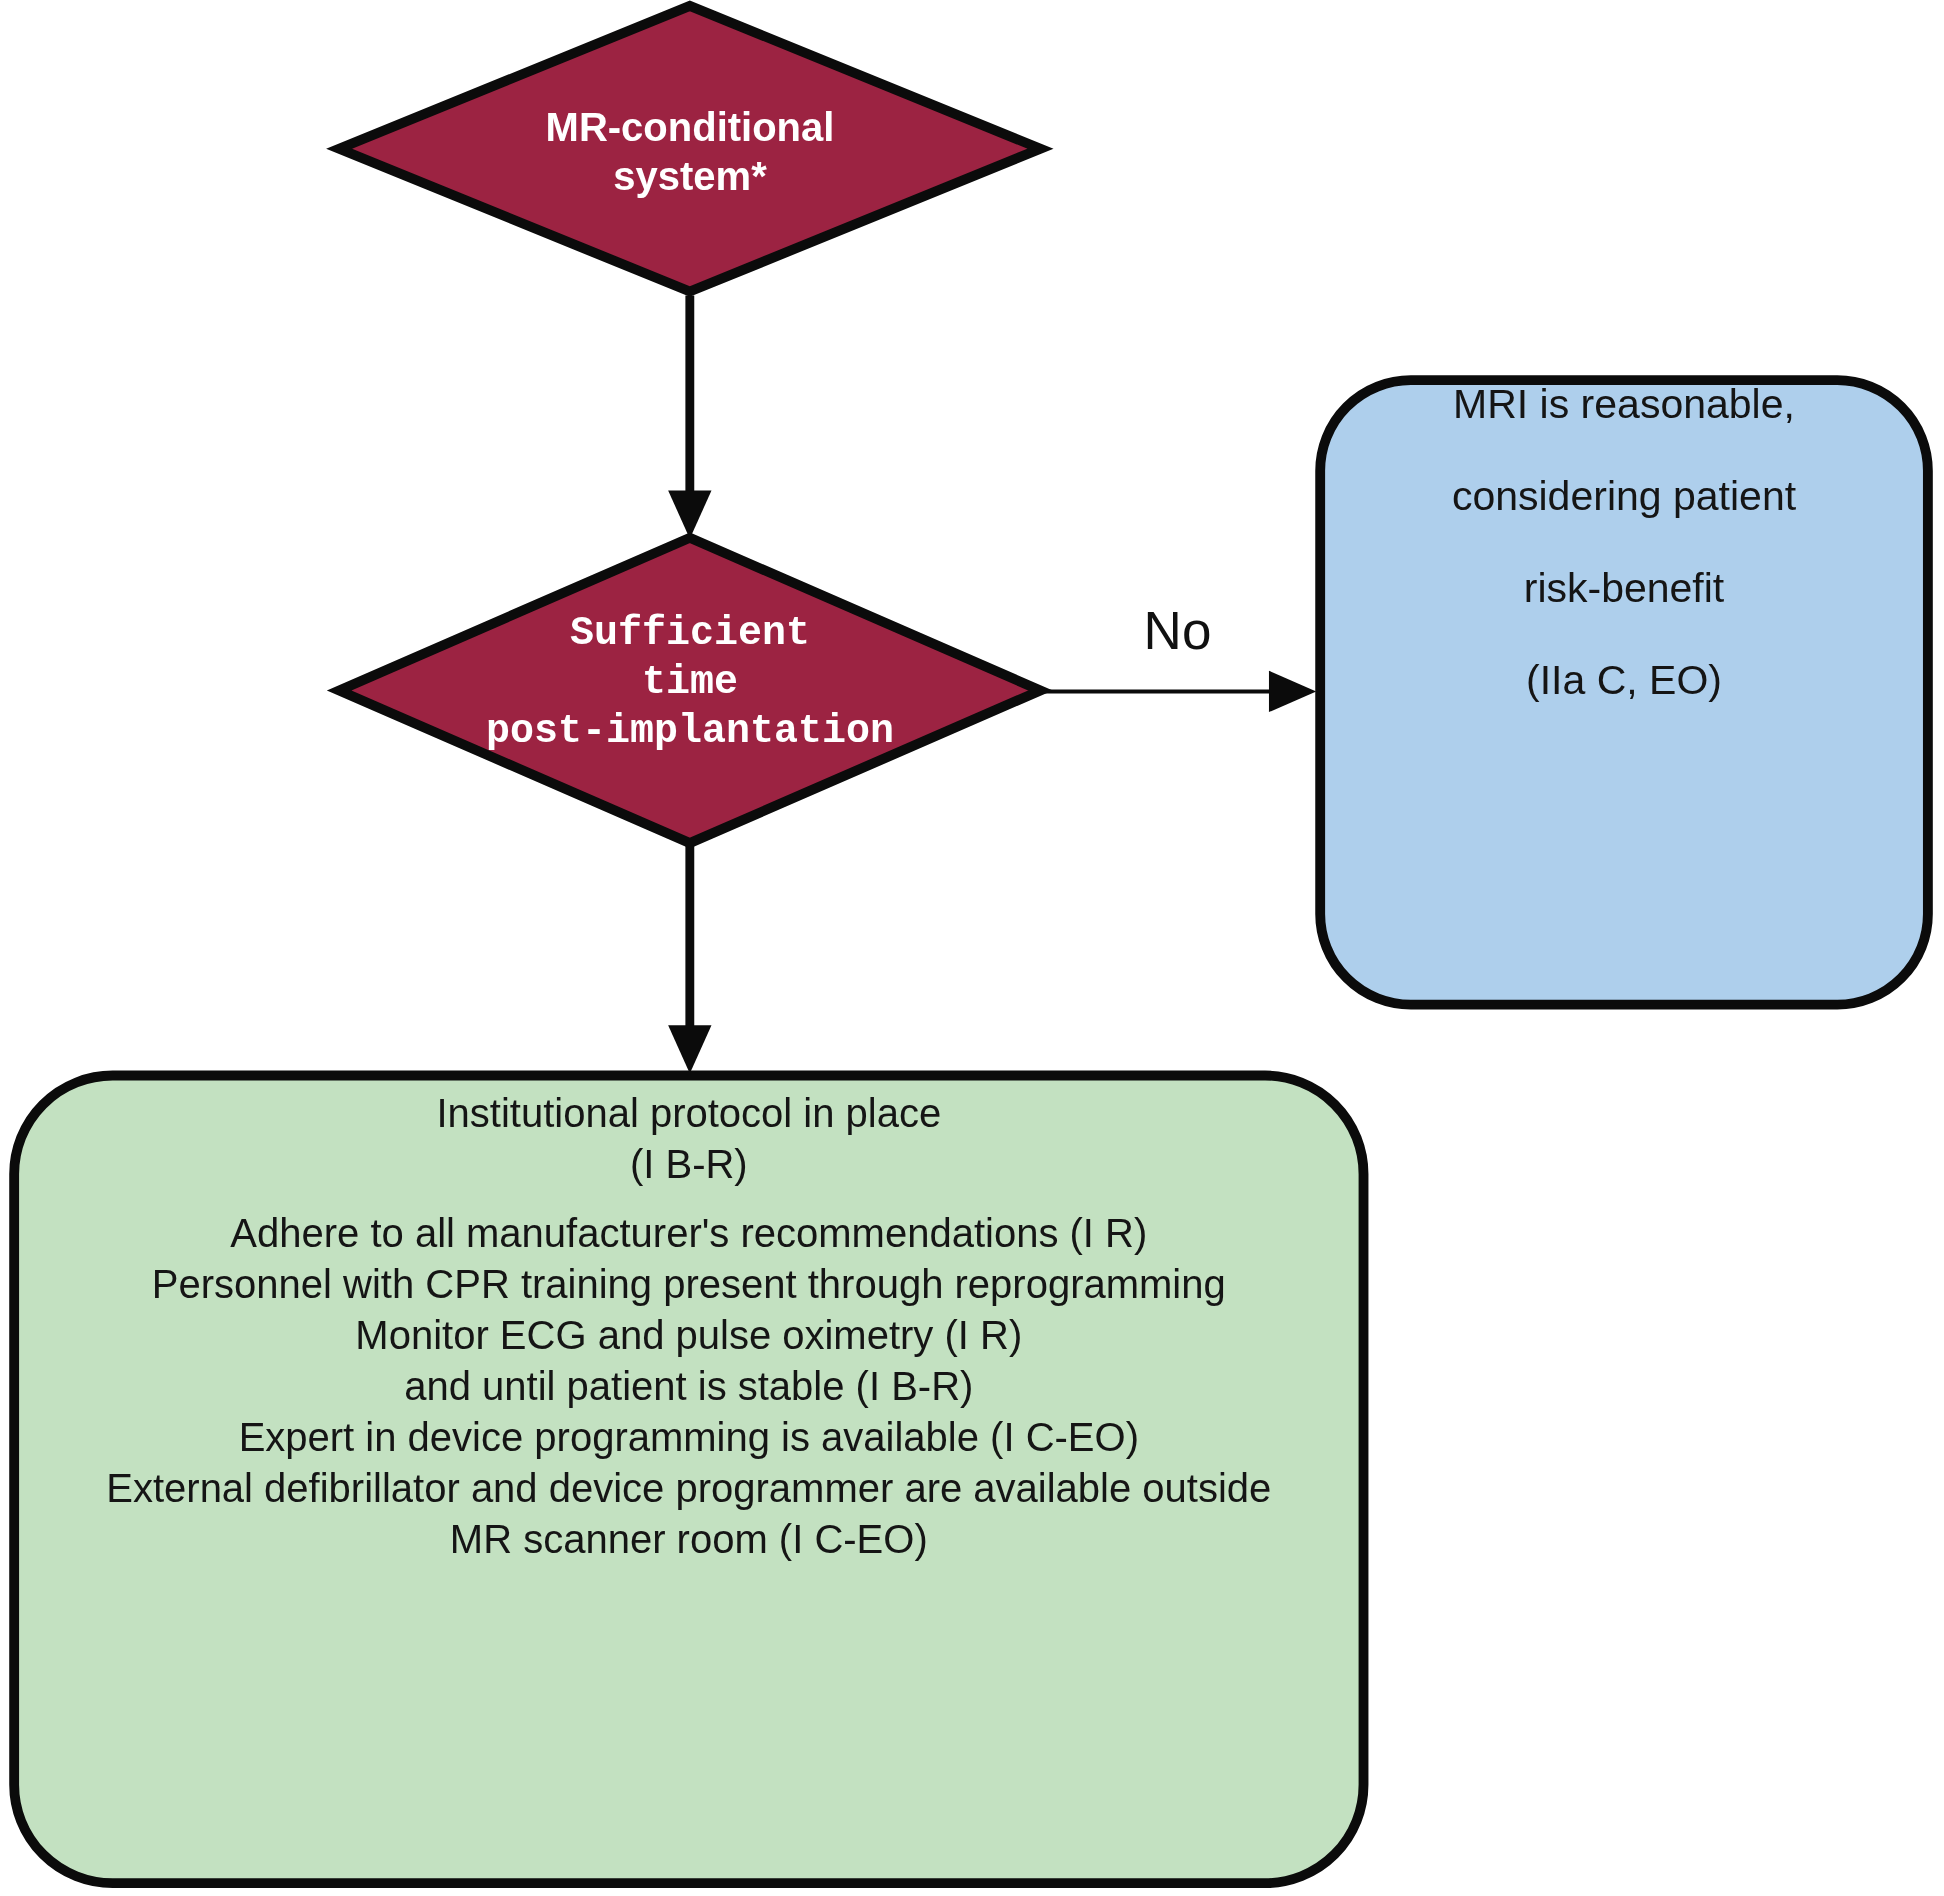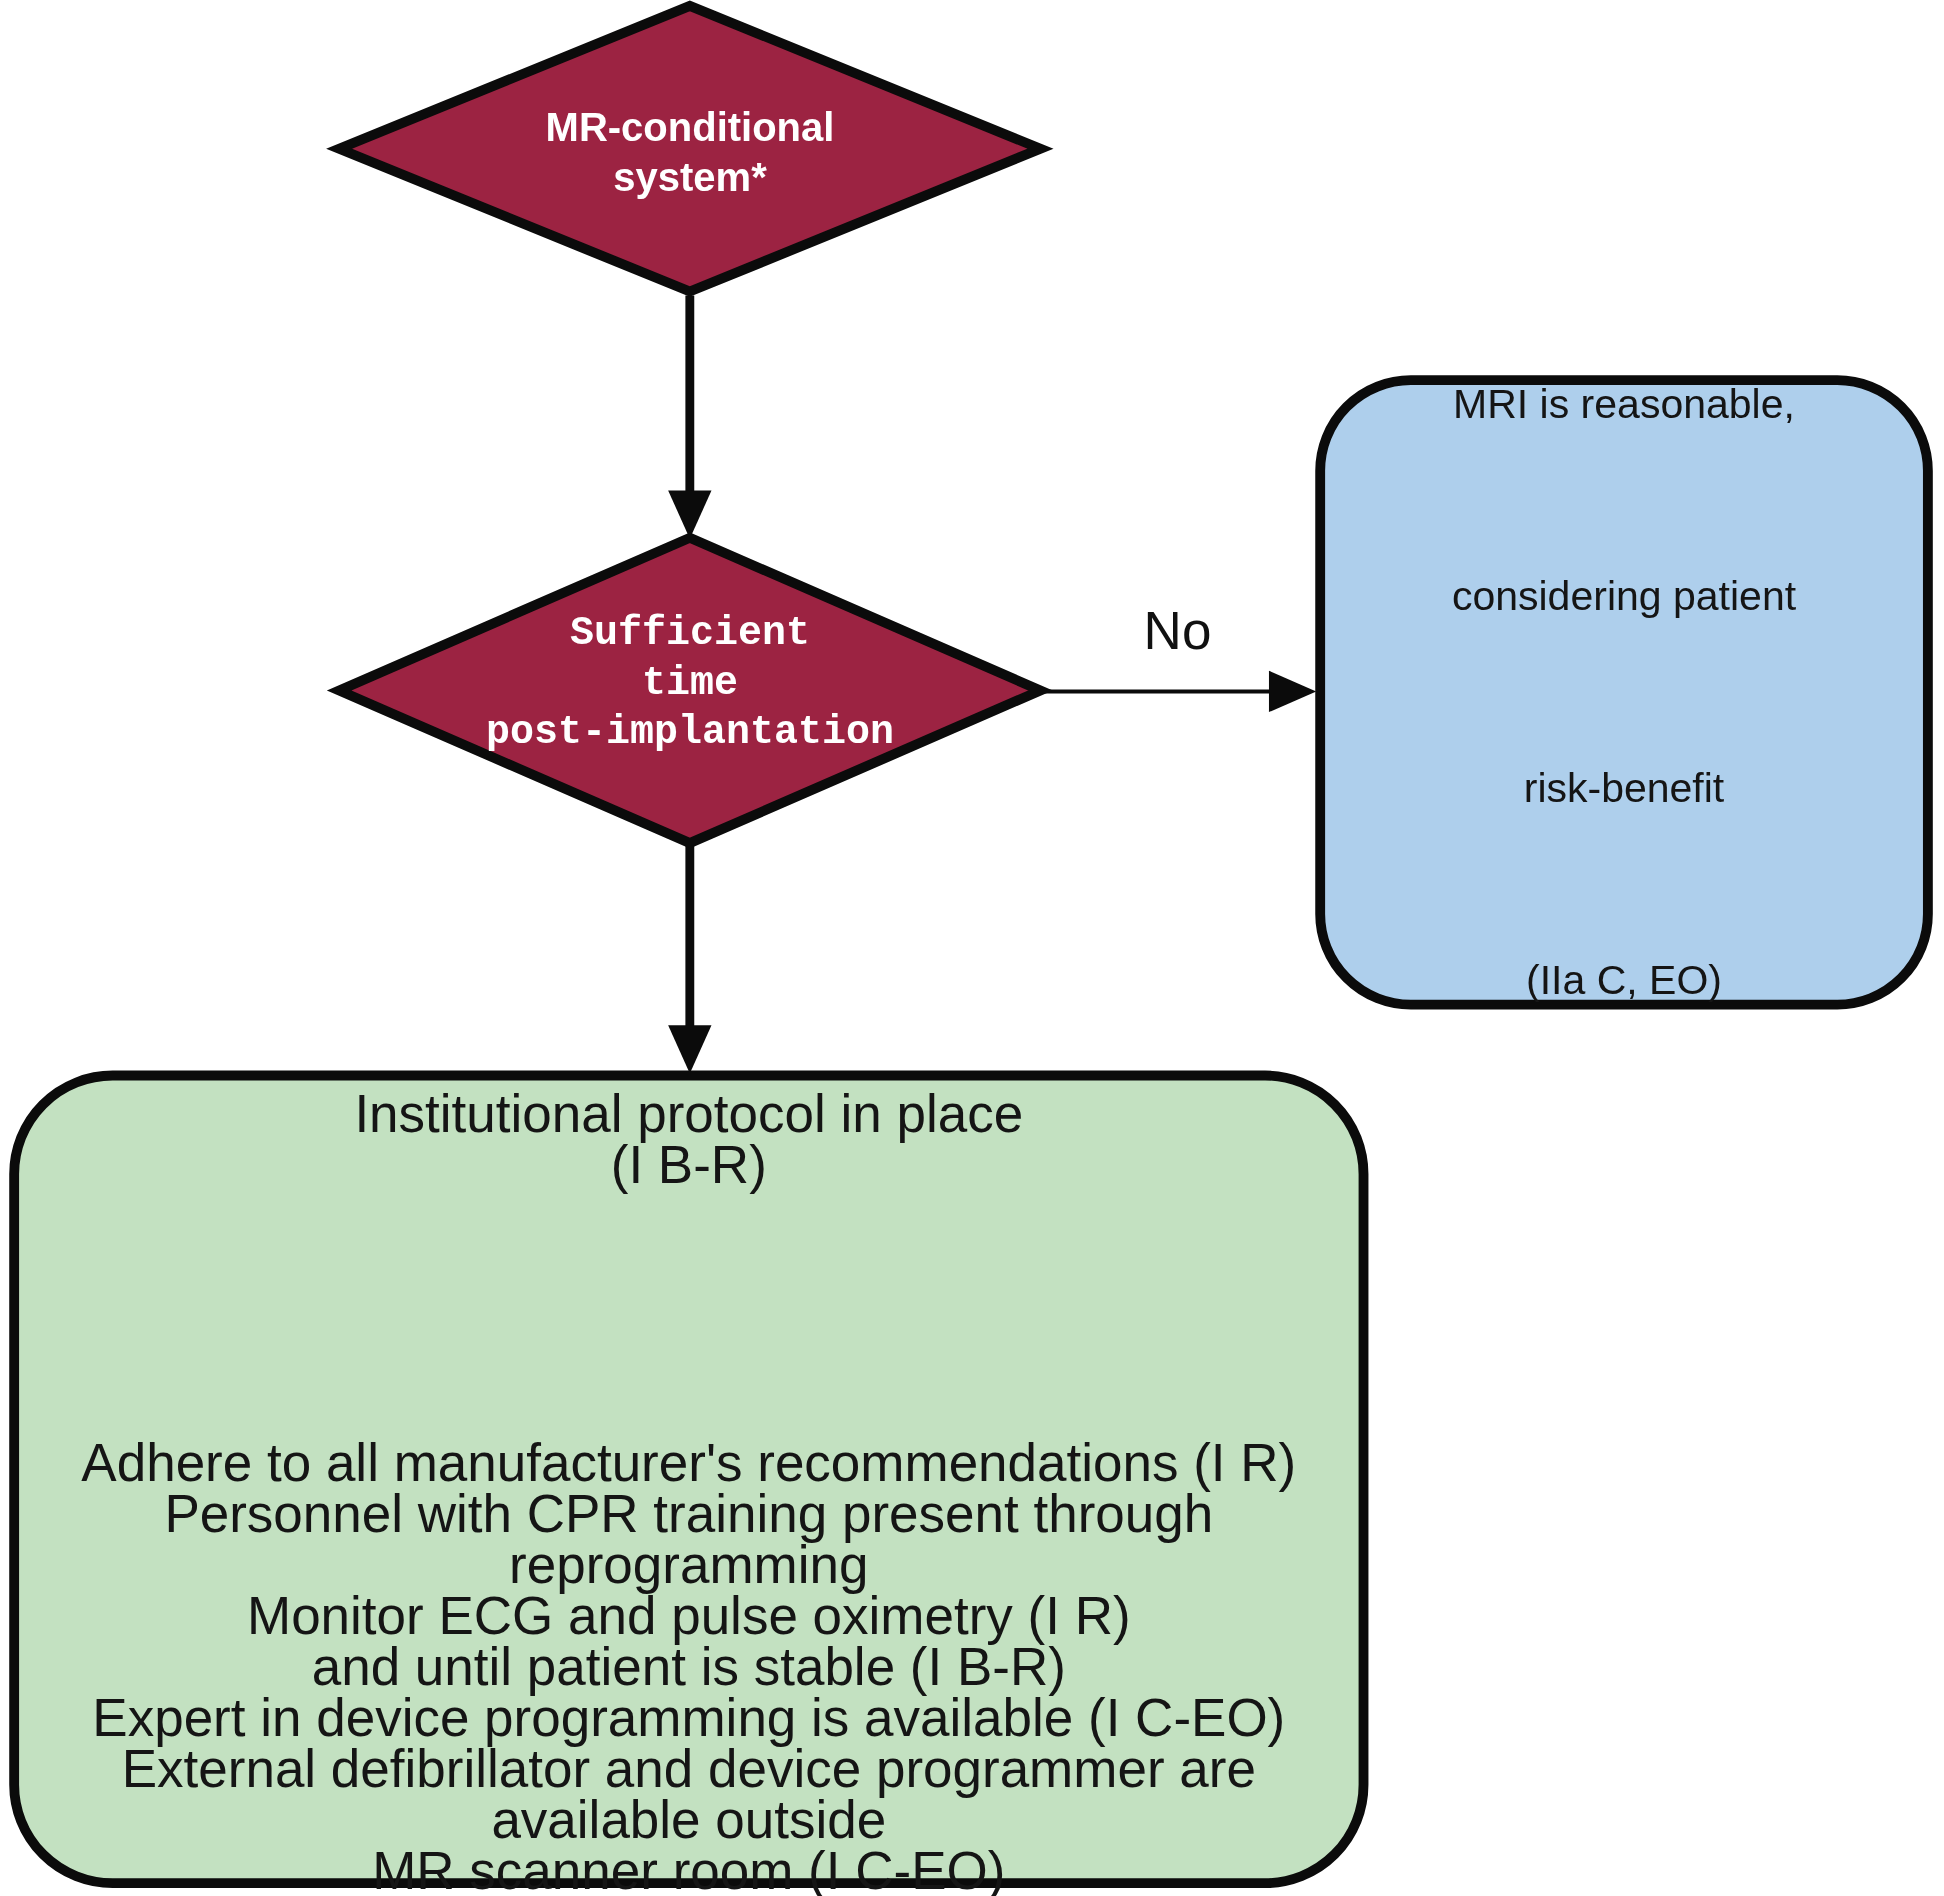--- a/index.html
+++ b/index.html
@@ -17,21 +17,21 @@
   }
   .layer {
     position: absolute;
     left: 0; top: 0;
   }
   .label {
     position: absolute;
     display: flex;
     flex-direction: column;
     align-items: center;
-    justify-content: space-between;
+    justify-content: flex-start;
     text-align: center;
     color: #111111;
   }
   .diamond-label {
     font-weight: bold;
     color: #ffffff;
     font-size: 40px;
     line-height: 49px;
   }
   .no-label {
@@ -40,21 +40,21 @@
     color: #111111;
     font-weight: 400;
   }
   .outcome-label {
     font-size: 41px;
     line-height: 49px;
     color: #151515;
     gap: 43px;
   }
   .protocol-label {
-    font-size: 53px;
+    font-size: 40px;
     line-height: 51px;
     color: #151515;
   }
   .protocol-para + .protocol-para {
     margin-top: 17.7px;
   }
 </style>
 </head>
 <body>
 

